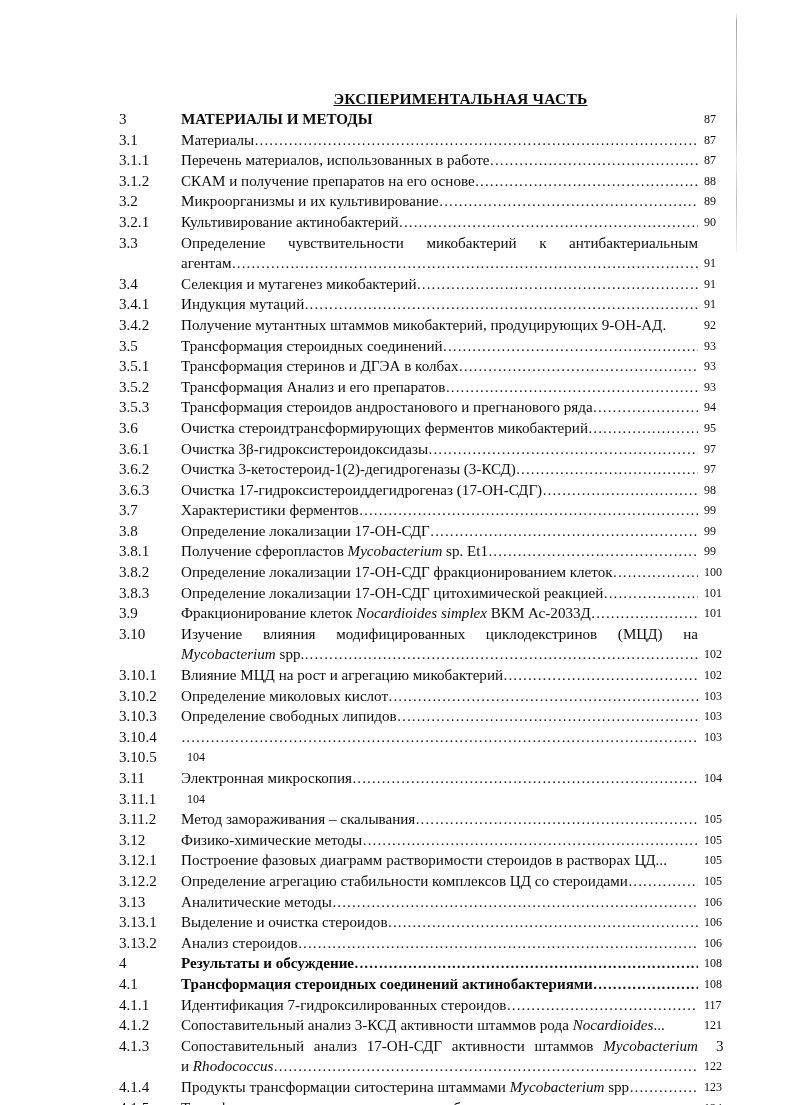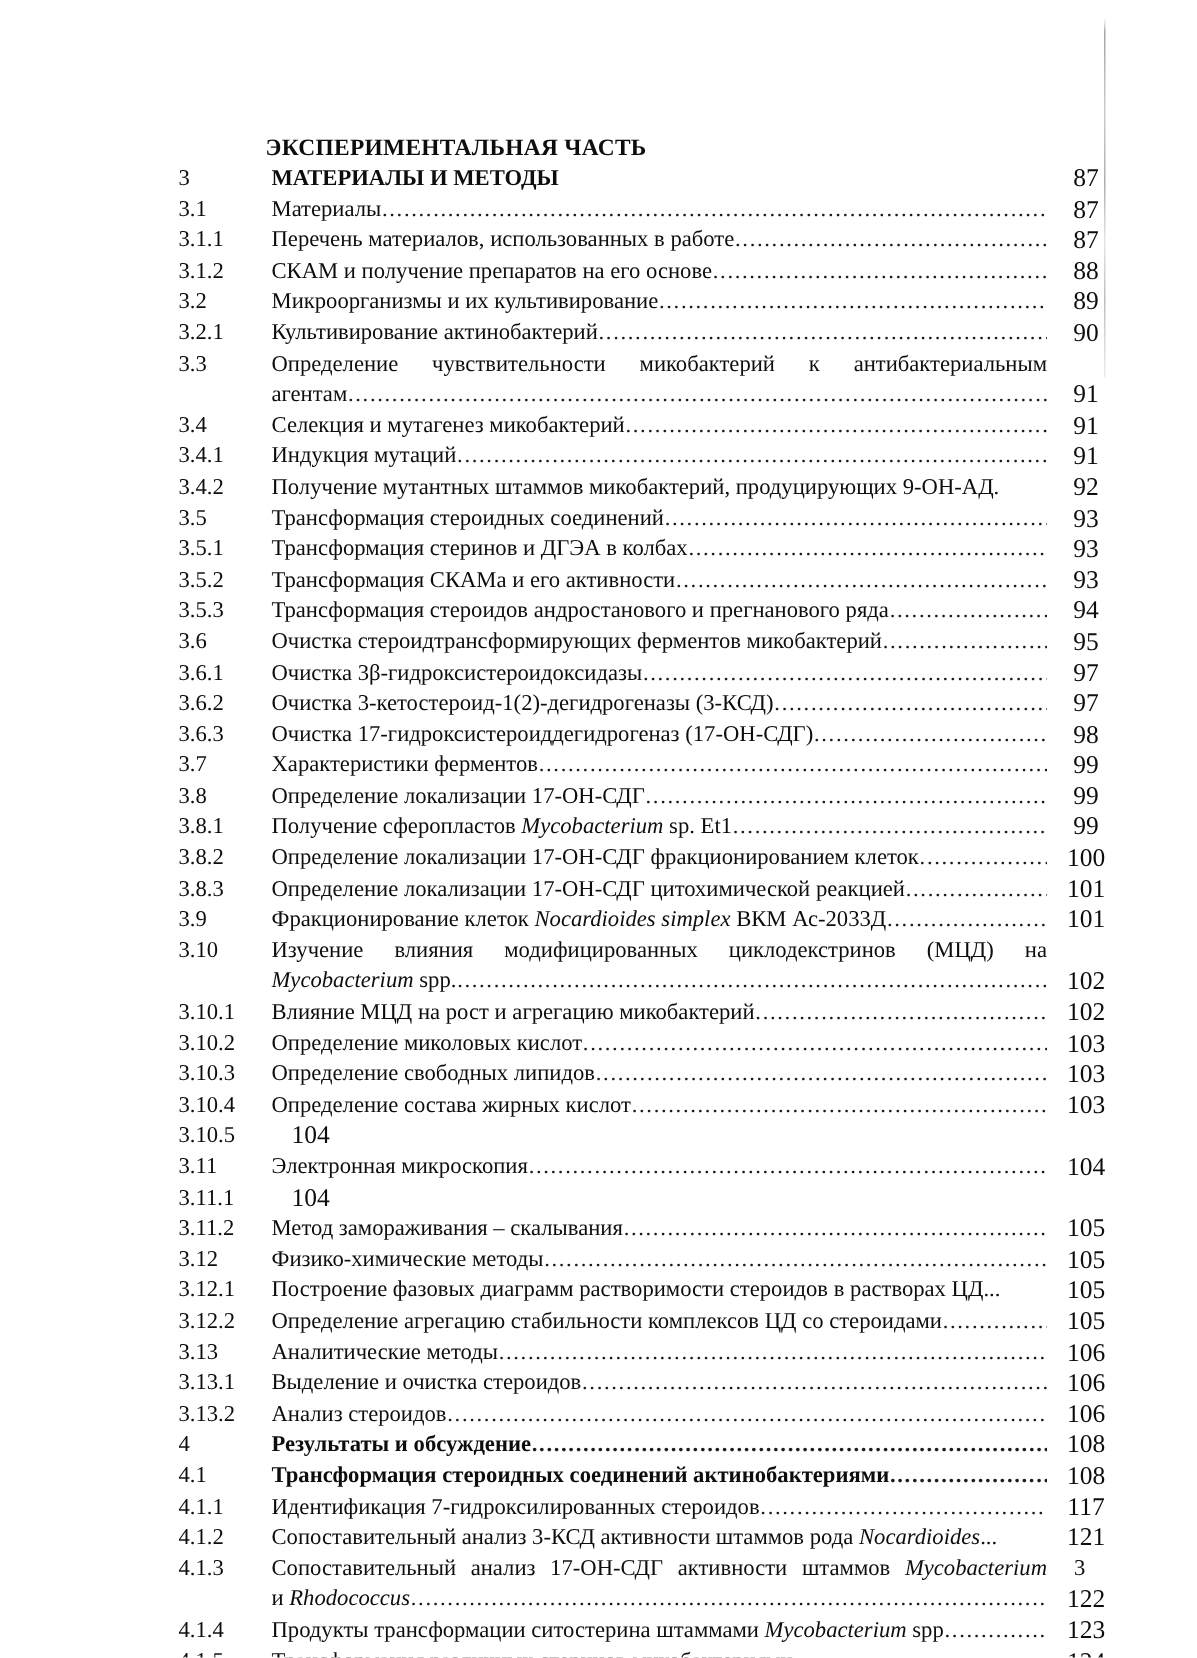--- a/index.html
+++ b/index.html
@@ -43,26 +43,28 @@
   }
 
   .toc {
     position: absolute;
     left: 119px;
     top: 89px;
     width: 625px;
   }
 
   .part-title {
+    text-align: center;
     font-weight: bold;
     font-size: 15.6px;
     letter-spacing: 0.2px;
     padding-left: 58px;
     line-height: 19px;
     margin-bottom: 1px;
+    text-decoration: underline;
   }
 
   .row {
     display: flex;
     align-items: flex-start;
     line-height: 20.6px;
   }
 
   .num {
     width: 62px;
@@ -73,22 +75,22 @@
 
   .body {
     flex: 1 1 auto;
     position: relative;
     min-width: 0;
   }
 
   .pg {
     width: 40px;
     flex: 0 0 40px;
-    text-align: center;
-    font-size: 17px;
+    text-align: left;
+    font-size: 12px;
     padding-left: 6px;
   }
 
   
   .line {
     display: flex;
     align-items: baseline;
     font-size: 15.1px;
     white-space: nowrap;
     overflow: hidden;
@@ -257,21 +259,21 @@
               <span class="txt"><span>Трансформация стеринов и ДГЭА в колбах</span></span>
               <span class="leader"></span>
             </div>
           </div>
           <div class="pg">93</div>
         </div>
         <div class="row">
           <div class="num">3.5.2</div>
           <div class="body">
             <div class="line">
-              <span class="txt"><span>Трансформация СКАМа и его активности</span></span>
+              <span class="txt"><span>Трансформация Анализ и его препаратов</span></span>
               <span class="leader"></span>
             </div>
           </div>
           <div class="pg">93</div>
         </div>
         <div class="row">
           <div class="num">3.5.3</div>
           <div class="body">
             <div class="line">
               <span class="txt"><span>Трансформация стероидов андростанового и прегнанового ряда</span></span>
@@ -418,21 +420,20 @@
               <span class="txt"><span>Определение свободных липидов</span></span>
               <span class="leader"></span>
             </div>
           </div>
           <div class="pg">103</div>
         </div>
         <div class="row">
           <div class="num">3.10.4</div>
           <div class="body">
             <div class="line">
-              <span class="txt"><span>Определение состава жирных кислот</span></span>
               <span class="leader"></span>
             </div>
           </div>
           <div class="pg">103</div>
         </div>
         <div class="row">
           <div class="num">3.10.5</div>
           <div class="pg">104</div>
         </div>
         <div class="row">

